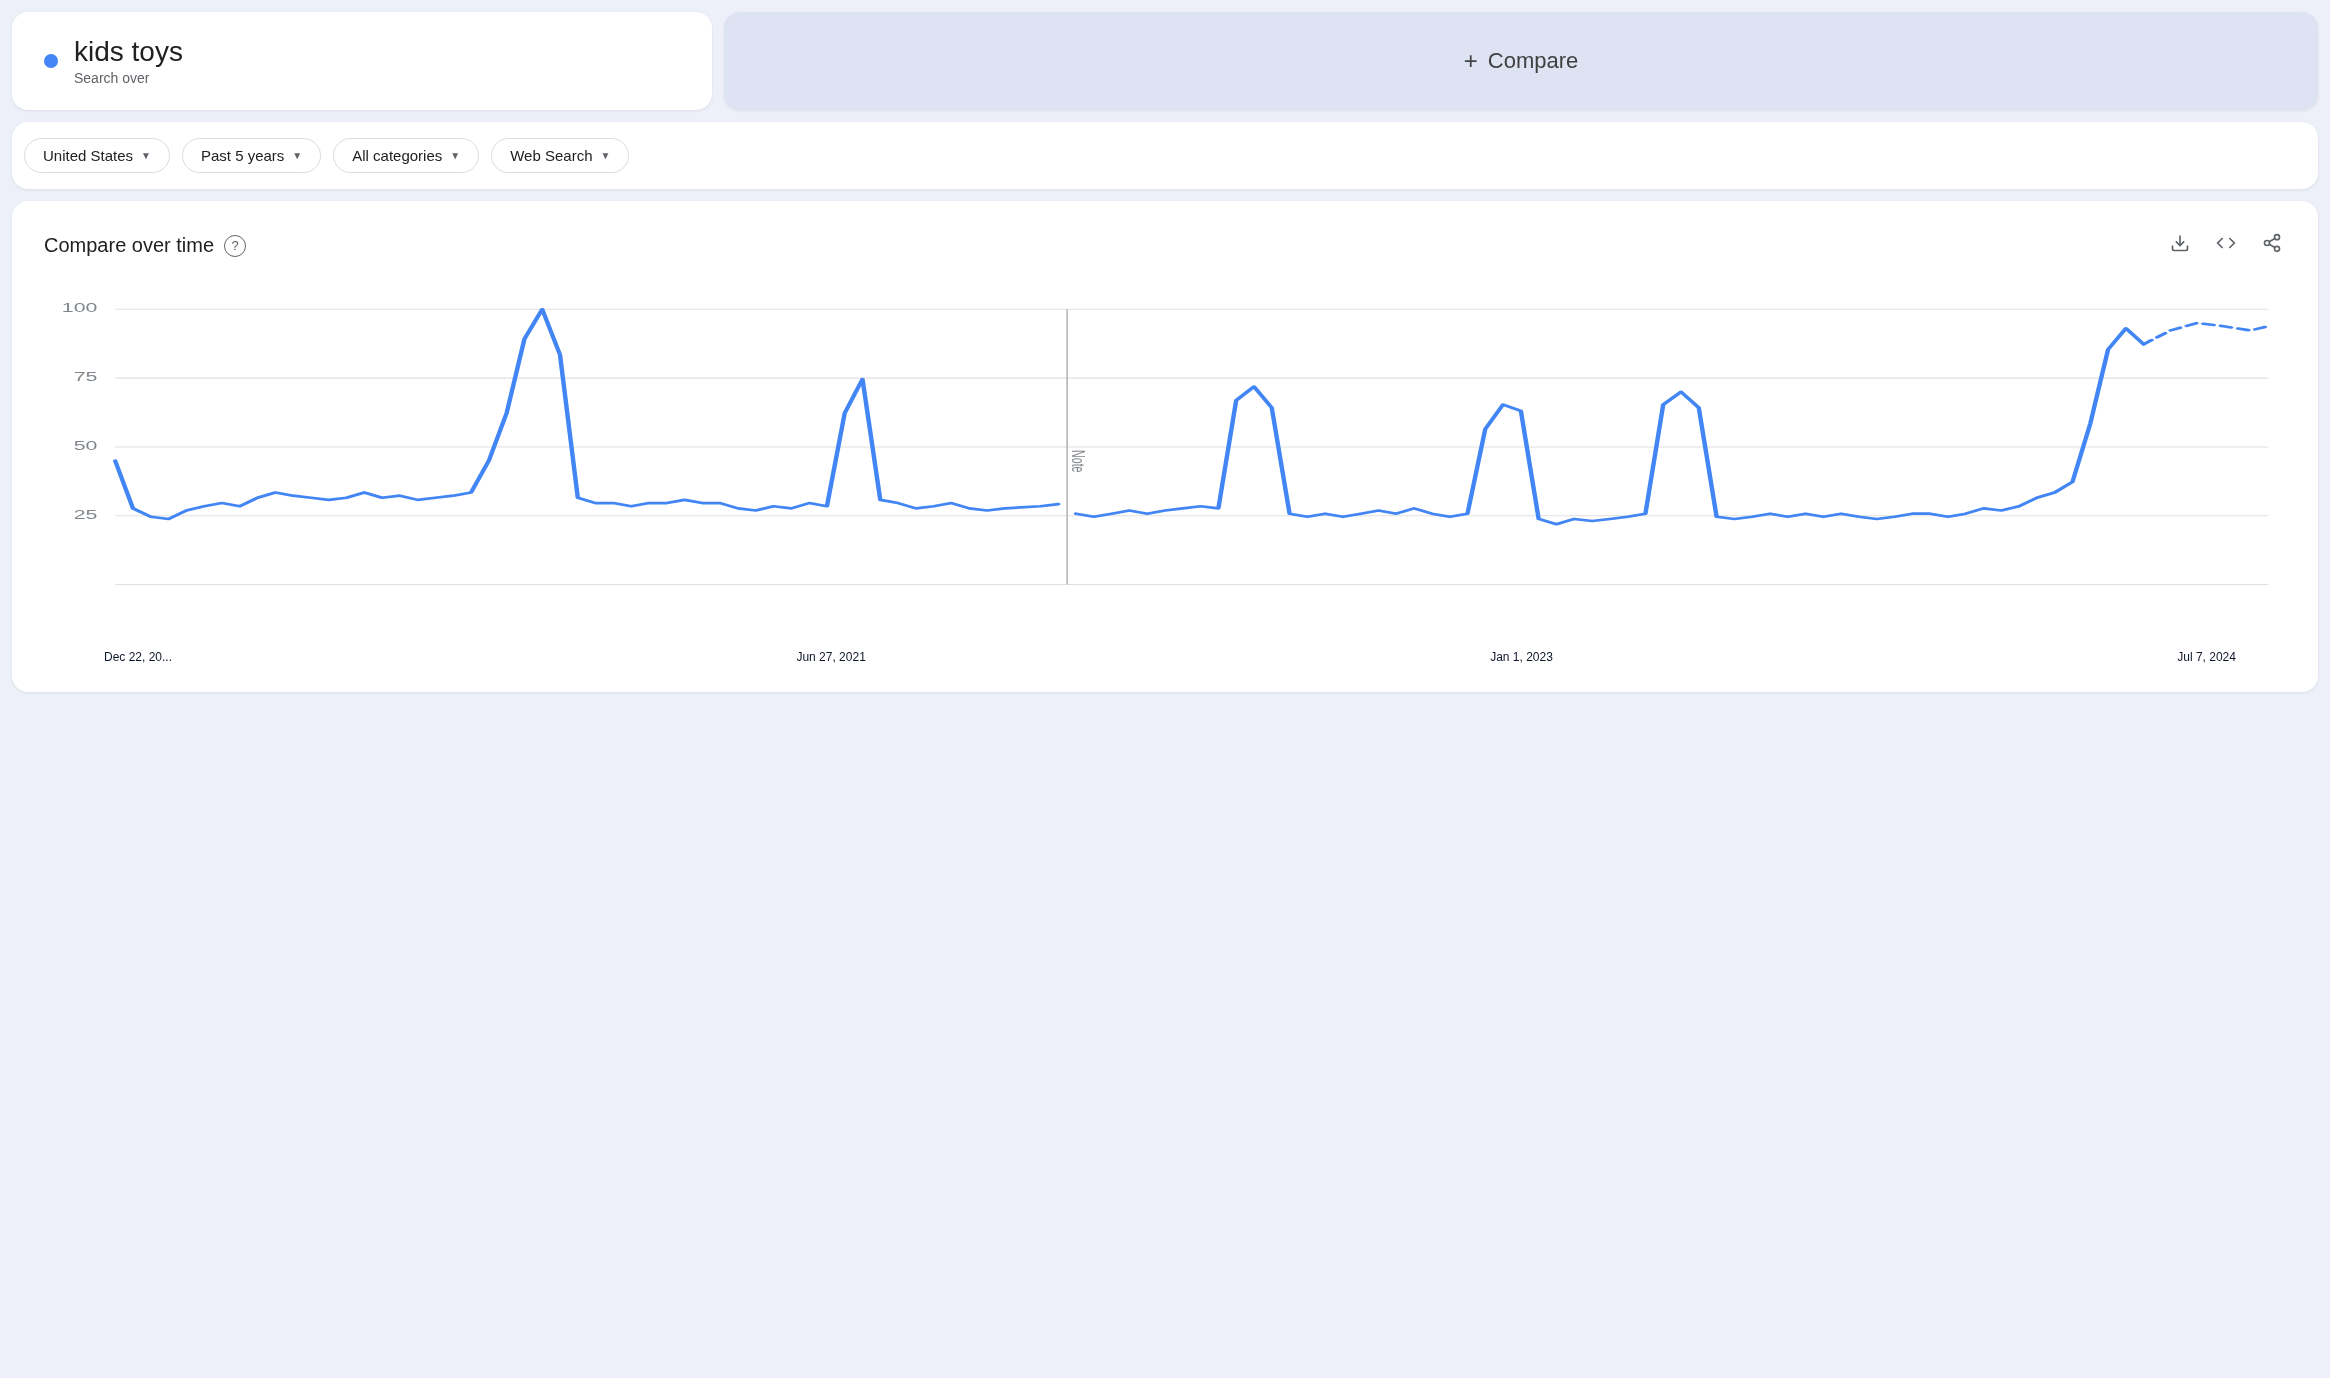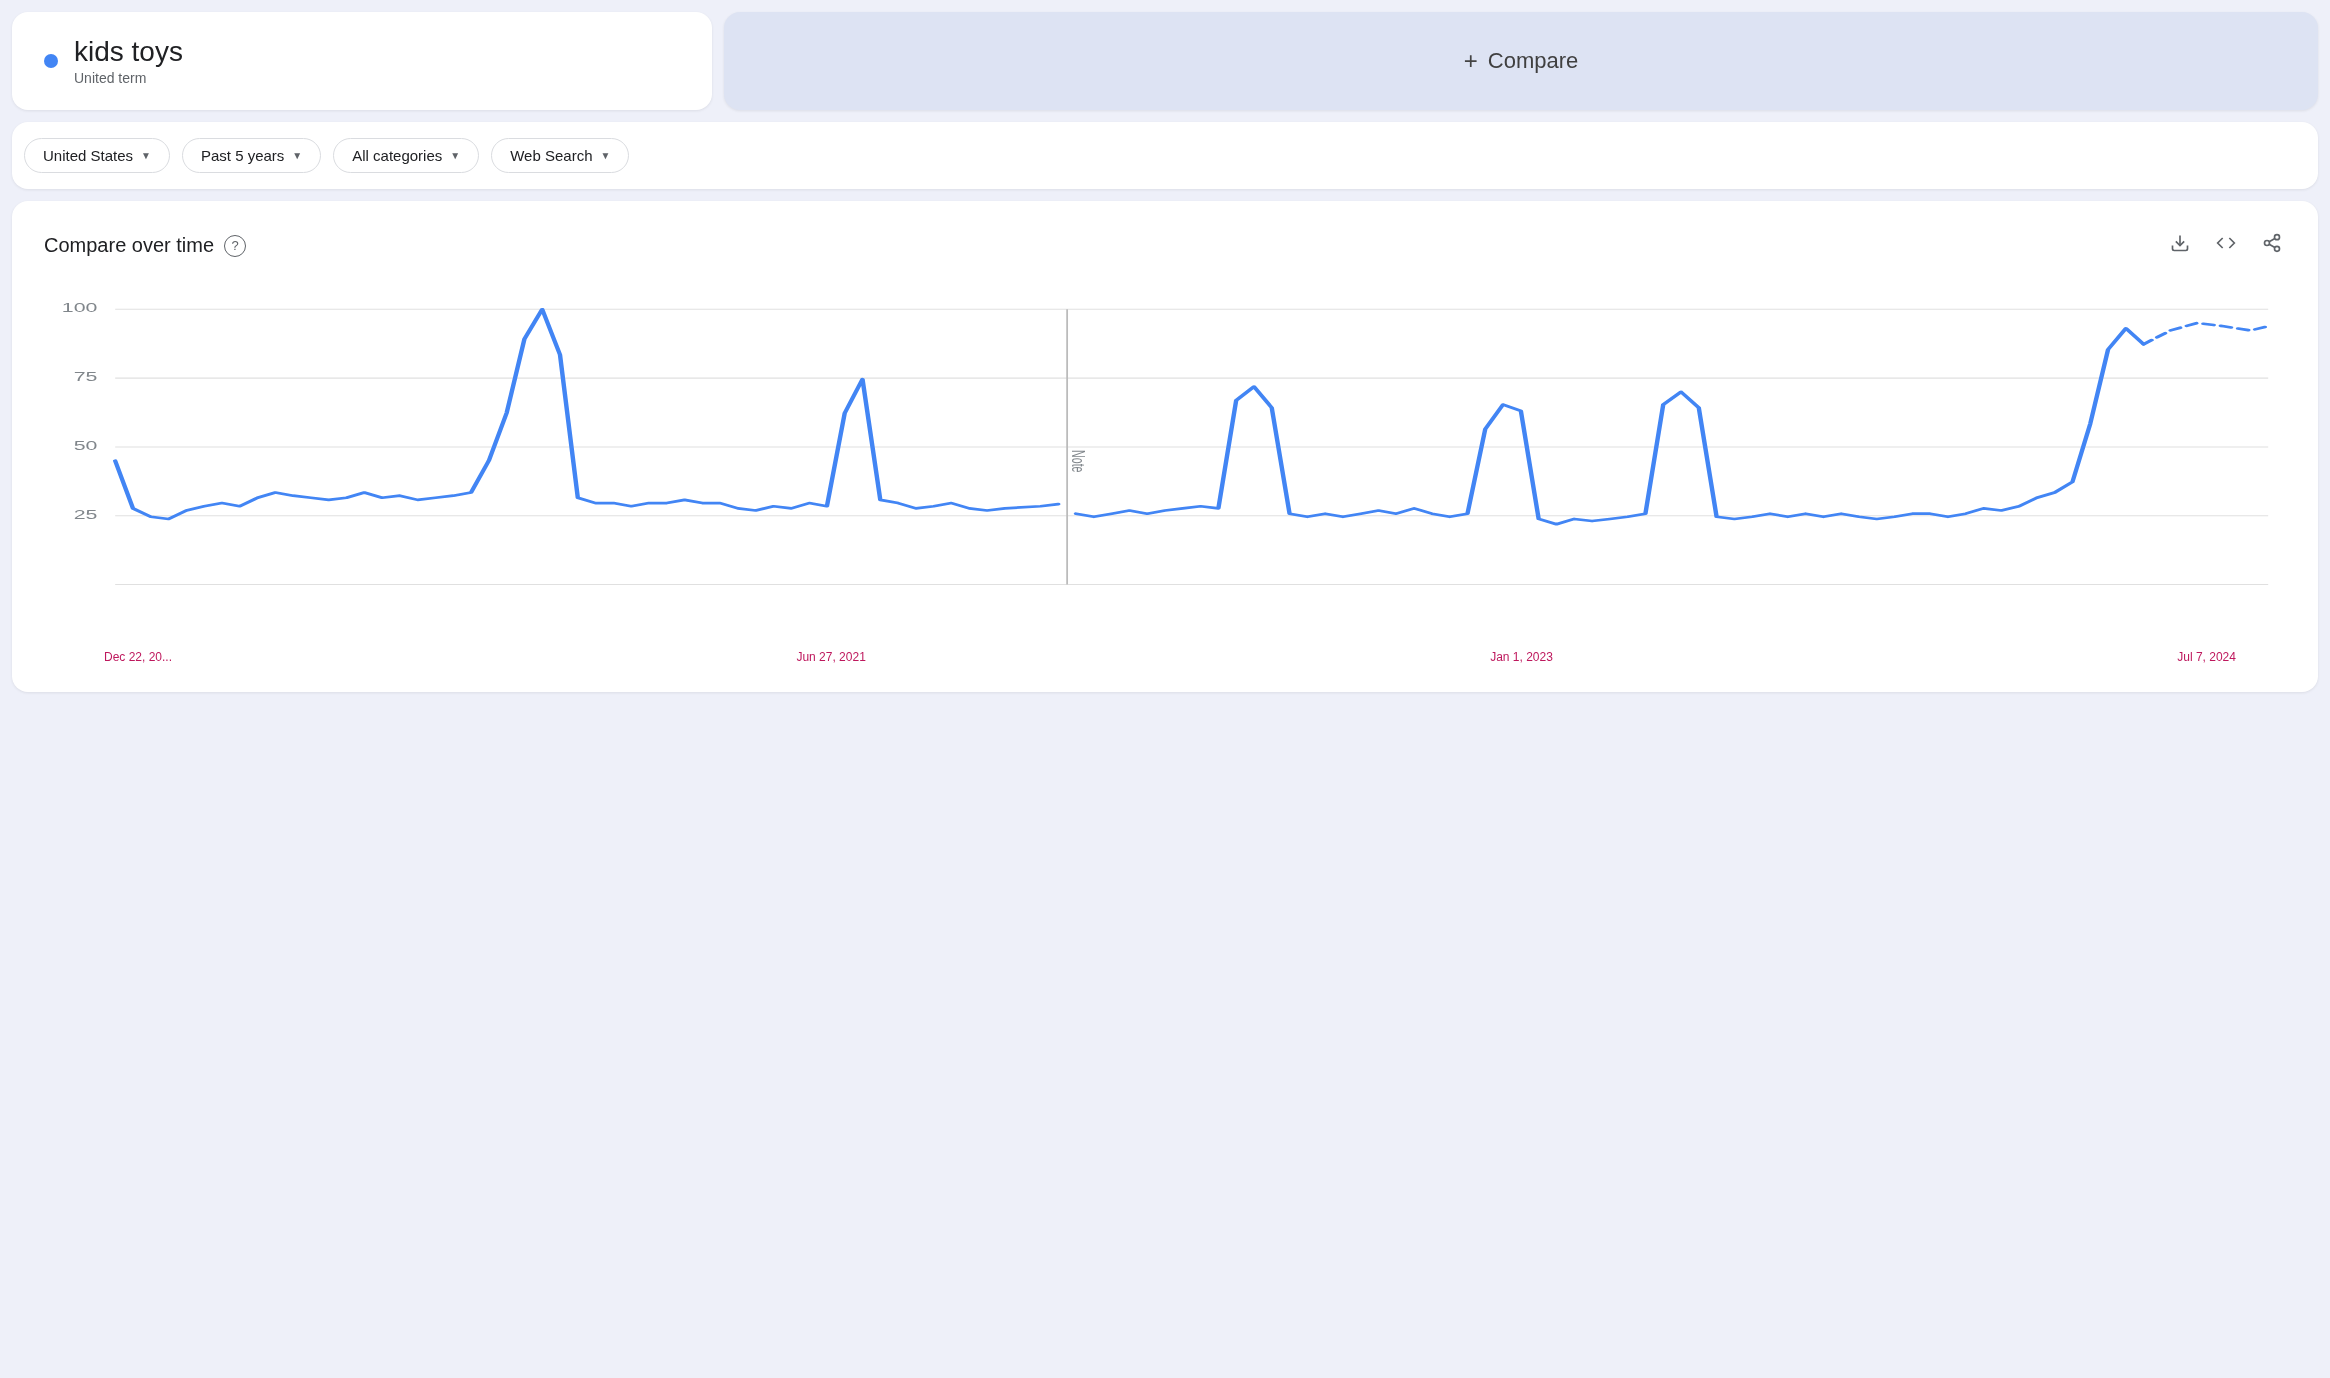--- a/index.html
+++ b/index.html
@@ -166,32 +166,32 @@
 
     .x-labels {
       display: flex;
       justify-content: space-between;
       padding: 0 50px 0 60px;
       margin-top: 4px;
     }
 
     .x-label {
       font-size: 12px;
-      color: #be185d;
+      color: #0f172a;
     }
   </style>
 </head>
 <body>
 
 <div class="top-section">
   <div class="search-term-card">
     <div class="blue-dot"></div>
     <div class="search-term-text">
       <div class="term-name">kids toys</div>
-      <div class="term-type">United term</div>
+      <div class="term-type">Search over</div>
     </div>
   </div>
 
   <div class="compare-card">
     <span class="compare-plus">+</span>
     <span class="compare-label">Compare</span>
   </div>
 </div>
 
 <div class="filters-card">

